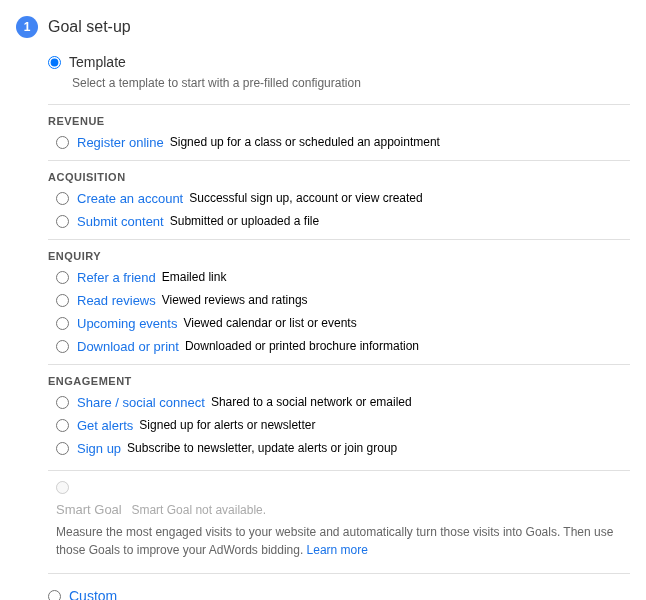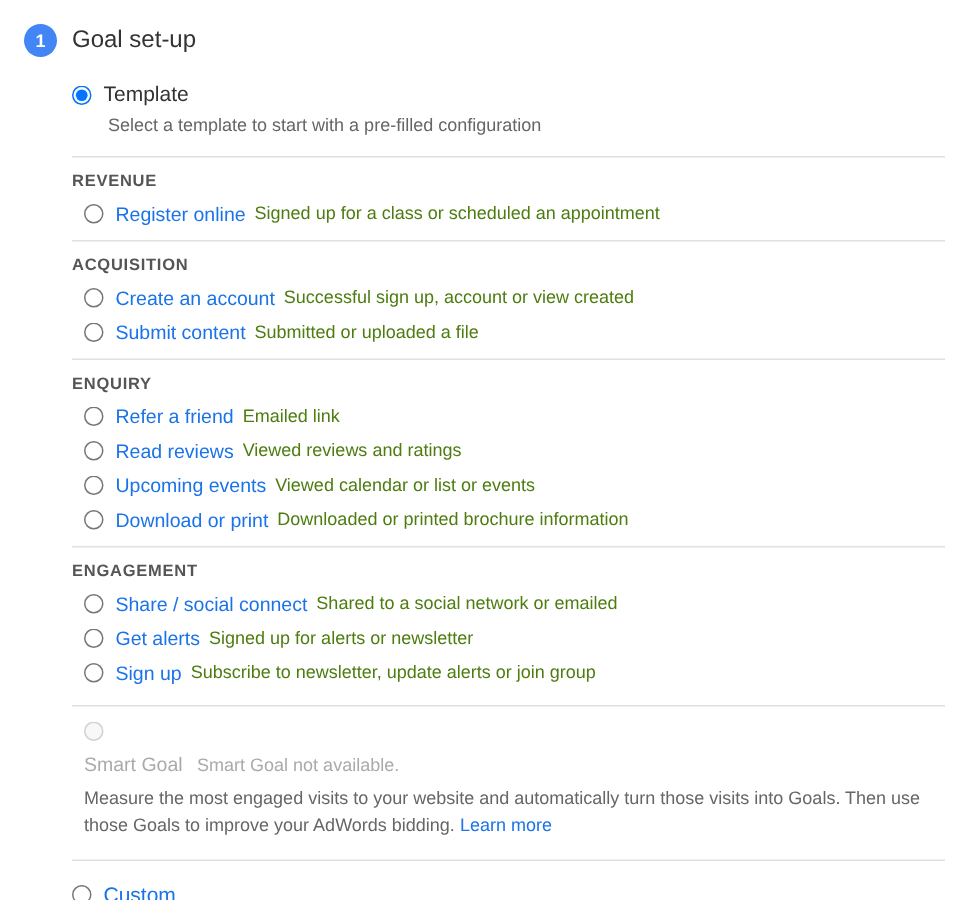--- a/index.html
+++ b/index.html
@@ -38,21 +38,21 @@
       font-weight: normal;
       color: #333;
     }
 
     .section-indent {
       padding-left: 32px;
     }
 
     .radio-option {
       display: flex;
-      align-items: flex-end;
+      align-items: center;
       gap: 8px;
       margin-bottom: 6px;
     }
 
     .radio-option input[type="radio"] {
       margin: 0;
       cursor: pointer;
     }
 
     .template-label {
@@ -103,21 +103,21 @@
       gap: 6px;
       flex-wrap: wrap;
     }
 
     .goal-name {
       color: #1a73e8;
       font-size: 13px;
     }
 
     .goal-desc {
-      color: #4d7c0f;
+      color: #000000;
       font-size: 12px;
     }
 
     .smart-goal-section {
       margin-top: 14px;
       margin-bottom: 14px;
       padding-top: 10px;
       border-top: 1px solid #e0e0e0;
     }
 

